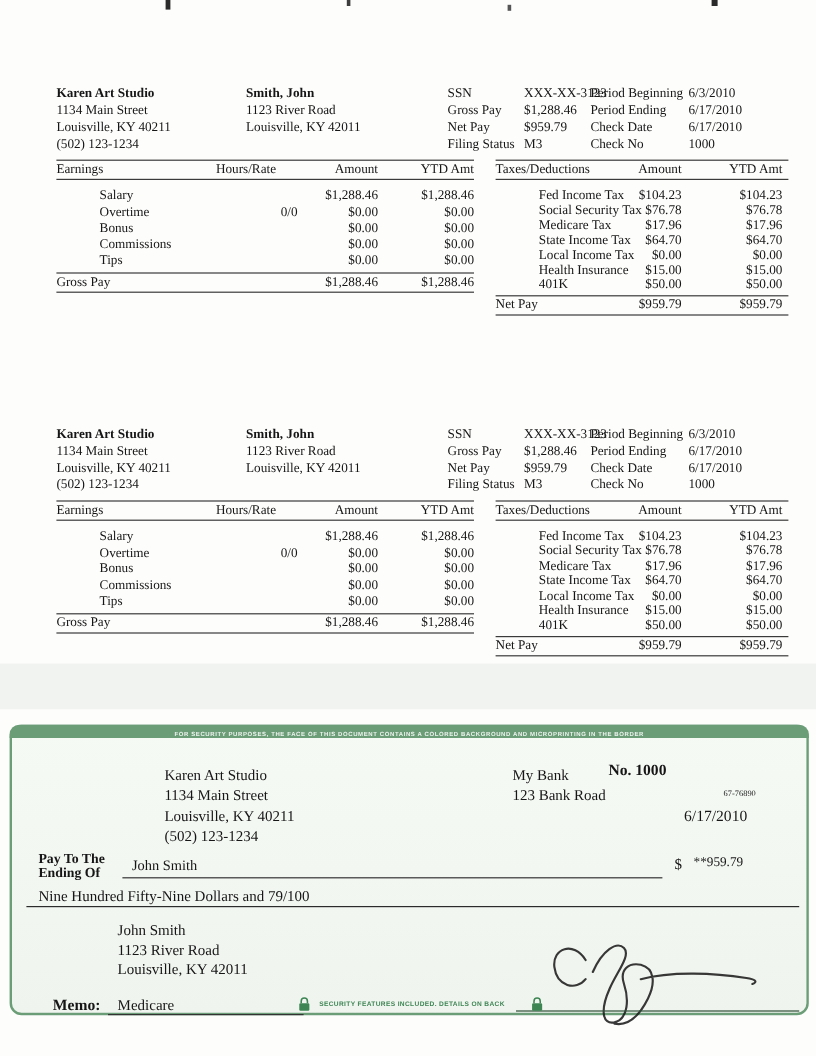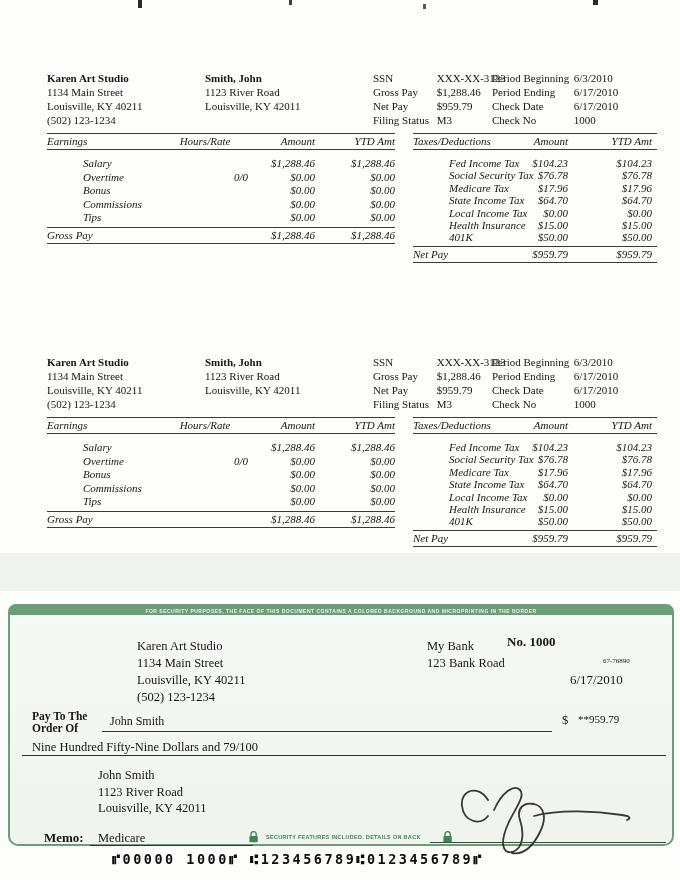--- a/index.html
+++ b/index.html
@@ -23,21 +23,21 @@
   .blk .b, .b{font-weight:bold;}
   .employer{left:47px;top:11px;}
   .employee{left:205px;top:11px;}
   .kv{position:absolute;top:11px;}
   .kv-summary{left:373px;}
   .kv-period{left:492px;}
   .kvrow{height:14px;line-height:14px;white-space:nowrap;}
   .kv-summary .k{display:inline-block;width:61px;}
   .kv-period .k{display:inline-block;width:79px;}
 
-  .tbl{position:absolute;top:73px;font-style:italic;}
+  .tbl{position:absolute;top:73px;}
   .earnings{left:47px;width:348px;}
   .deductions{left:413px;width:244px;}
   .thead,.ttotal{position:relative;height:15px;line-height:15px;
      border-top:1px solid #3a3a3a;border-bottom:1px solid #3a3a3a;}
   .thead{margin-bottom:7px;}
   .ttotal{margin-top:2px;}
   .trow{position:relative;height:13.6px;line-height:13.6px;margin-left:36px;}
   .deductions .trow{height:12.4px;line-height:12.4px;}
   .cell{position:absolute;top:0;white-space:nowrap;}
   .c-lbl{left:0;}
@@ -411,21 +411,21 @@
 
     <div class="checkno">
       <span>No.</span>
       <span>1000</span>
     </div>
     <div class="fraction">67-76890</div>
     <div class="date">6/17/2010</div>
 
     <div class="payto">
       <div>Pay To The</div>
-      <div>Order Of</div>
+      <div>Ending Of</div>
     </div>
     <div class="payee">John Smith</div>
     <div class="payee-line"></div>
     <div class="dollar">$</div>
     <div class="amount">**959.79</div>
 
     <div class="words">Nine Hundred Fifty-Nine Dollars and 79/100</div>
     <div class="words-line"></div>
 
     <div class="payee-addr">
@@ -449,14 +449,13 @@
       <path d="M3,6 V4.3 a2.6,2.6 0 0 1 5.2,0 V6" fill="none" stroke="#3e8554" stroke-width="1.3"></path>
       <rect x="1.4" y="6" width="8.4" height="6.2" rx="1" fill="#3e8554"></rect>
     </svg>
     <div class="sec-note">SECURITY FEATURES INCLUDED. DETAILS ON BACK</div>
     <svg class="lock lock2" viewBox="0 0 11 13">
       <path d="M3,6 V4.3 a2.6,2.6 0 0 1 5.2,0 V6" fill="none" stroke="#3e8554" stroke-width="1.3"></path>
       <rect x="1.4" y="6" width="8.4" height="6.2" rx="1" fill="#3e8554"></rect>
     </svg>
   </div>
 
-  <div class="micr">⑈00000 1000⑈ ⑆123456789⑆0123456789⑈</div>
 </div>
 
 </body></html>

